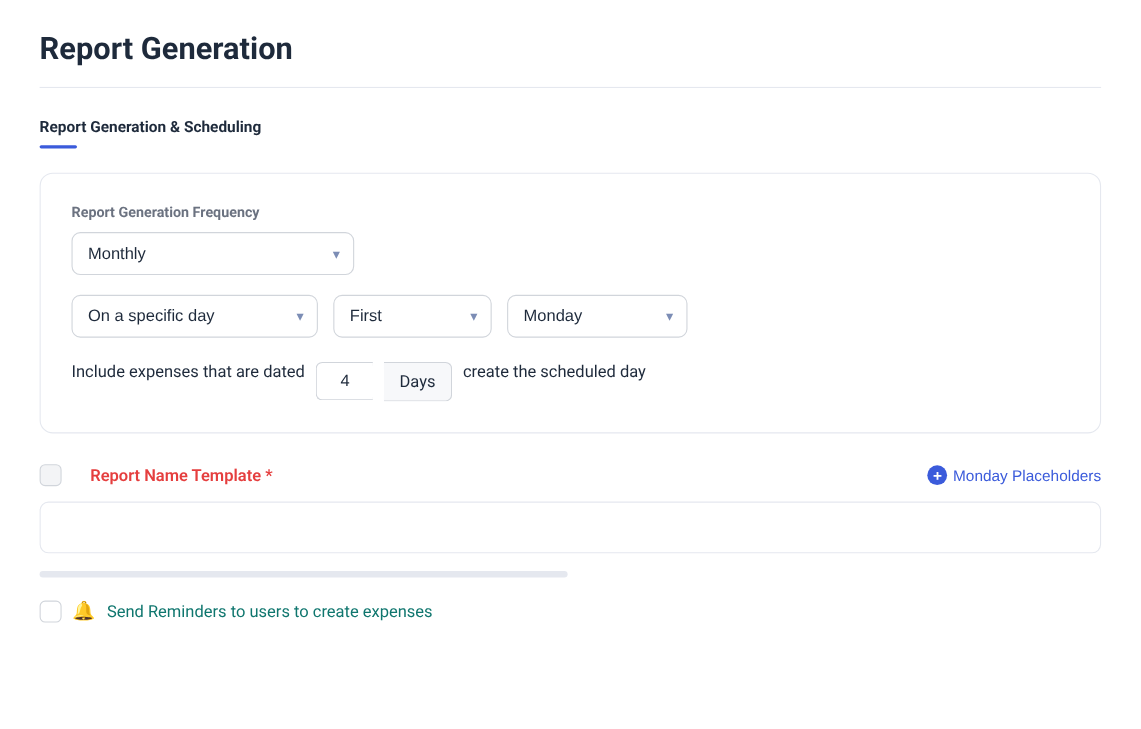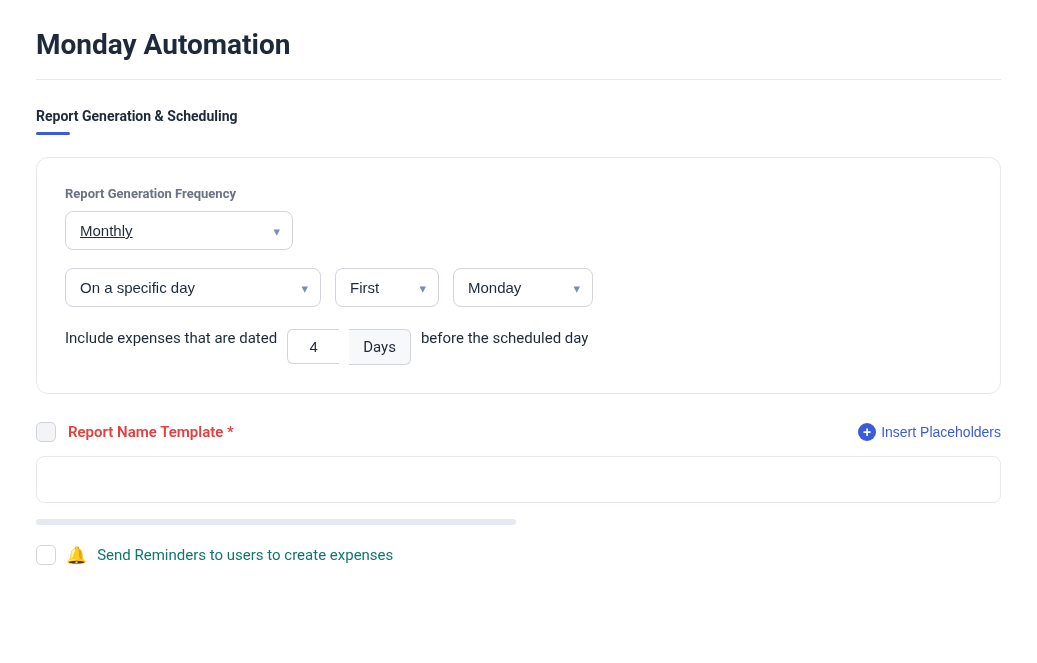--- a/index.html
+++ b/index.html
@@ -71,37 +71,36 @@
     .select-arrow {
       position: absolute;
       right: 13px;
       top: 50%;
       transform: translateY(-50%);
       pointer-events: none;
       color: #7c8db5;
       font-size: 13px;
     }
     .frequency-select select {
-      width: 228px;
-      text-decoration: underline;
+      width: 257px;
     }
     .row-selects {
       display: flex;
       align-items: center;
       gap: 14px;
       margin-top: 18px;
     }
     .specific-day-select select {
-      width: 256px;
+      width: 224px;
     }
     .first-select select {
-      width: 104px;
+      width: 144px;
     }
     .day-select select {
-      width: 140px;
+      width: 164px;
     }
     .expenses-row {
       display: flex;
       align-items: flex-start;
       gap: 10px;
       margin-top: 22px;
       font-size: 15px;
       color: #1e2a3b;
     }
     .expenses-number-input {
@@ -129,21 +128,21 @@
     }
     .report-name-header {
       display: flex;
       align-items: center;
       justify-content: space-between;
       margin-bottom: 14px;
     }
     .report-name-left {
       display: flex;
       align-items: center;
-      gap: 12px;
+      gap: 26px;
     }
     .checkbox-placeholder {
       width: 20px;
       height: 20px;
       border: 1.5px solid #d1d5db;
       border-radius: 5px;
       background: #f3f4f6;
       flex-shrink: 0;
     }
     .report-name-label {
@@ -211,21 +210,21 @@
       font-size: 17px;
     }
     .send-reminders-label {
       font-size: 15px;
       color: #0f766e;
     }
   </style>
 </head>
 <body>
 
-<h1 class="page-title">Monday Automation</h1>
+<h1 class="page-title">Report Generation</h1>
 <hr class="top-divider">
 
 <h2 class="section-title">Report Generation &amp; Scheduling</h2>
 <div class="section-underline"></div>
 
 <div class="card">
   <div class="field-label">Report Generation Frequency</div>
   <div class="select-wrapper frequency-select">
     <select>
       <option>Monthly</option>
@@ -265,33 +264,33 @@
         <option>Sunday</option>
       </select>
       <span class="select-arrow">▾</span>
     </div>
   </div>
 
   <div class="expenses-row">
     <span>Include expenses that are dated</span>
     <input class="expenses-number-input" type="text" value="4" style="">
     <span class="expenses-unit">Days</span>
-    <span>before the scheduled day</span>
+    <span>create the scheduled day</span>
   </div>
 </div>
 
 <div class="report-name-section">
   <div class="report-name-header">
     <div class="report-name-left">
       <div class="checkbox-placeholder"></div>
       <span class="report-name-label">Report Name Template *</span>
     </div>
     <button class="insert-placeholders-btn">
       <span class="plus-icon">+</span>
-      <span>Insert Placeholders</span>
+      <span>Monday Placeholders</span>
     </button>
   </div>
   <input class="report-name-input" type="text" style="">
 </div>
 
 <div class="bottom-divider"></div>
 
 <div class="send-reminders-row">
   <div class="send-reminders-checkbox"></div>
   <span class="bell-icon">🔔</span>

